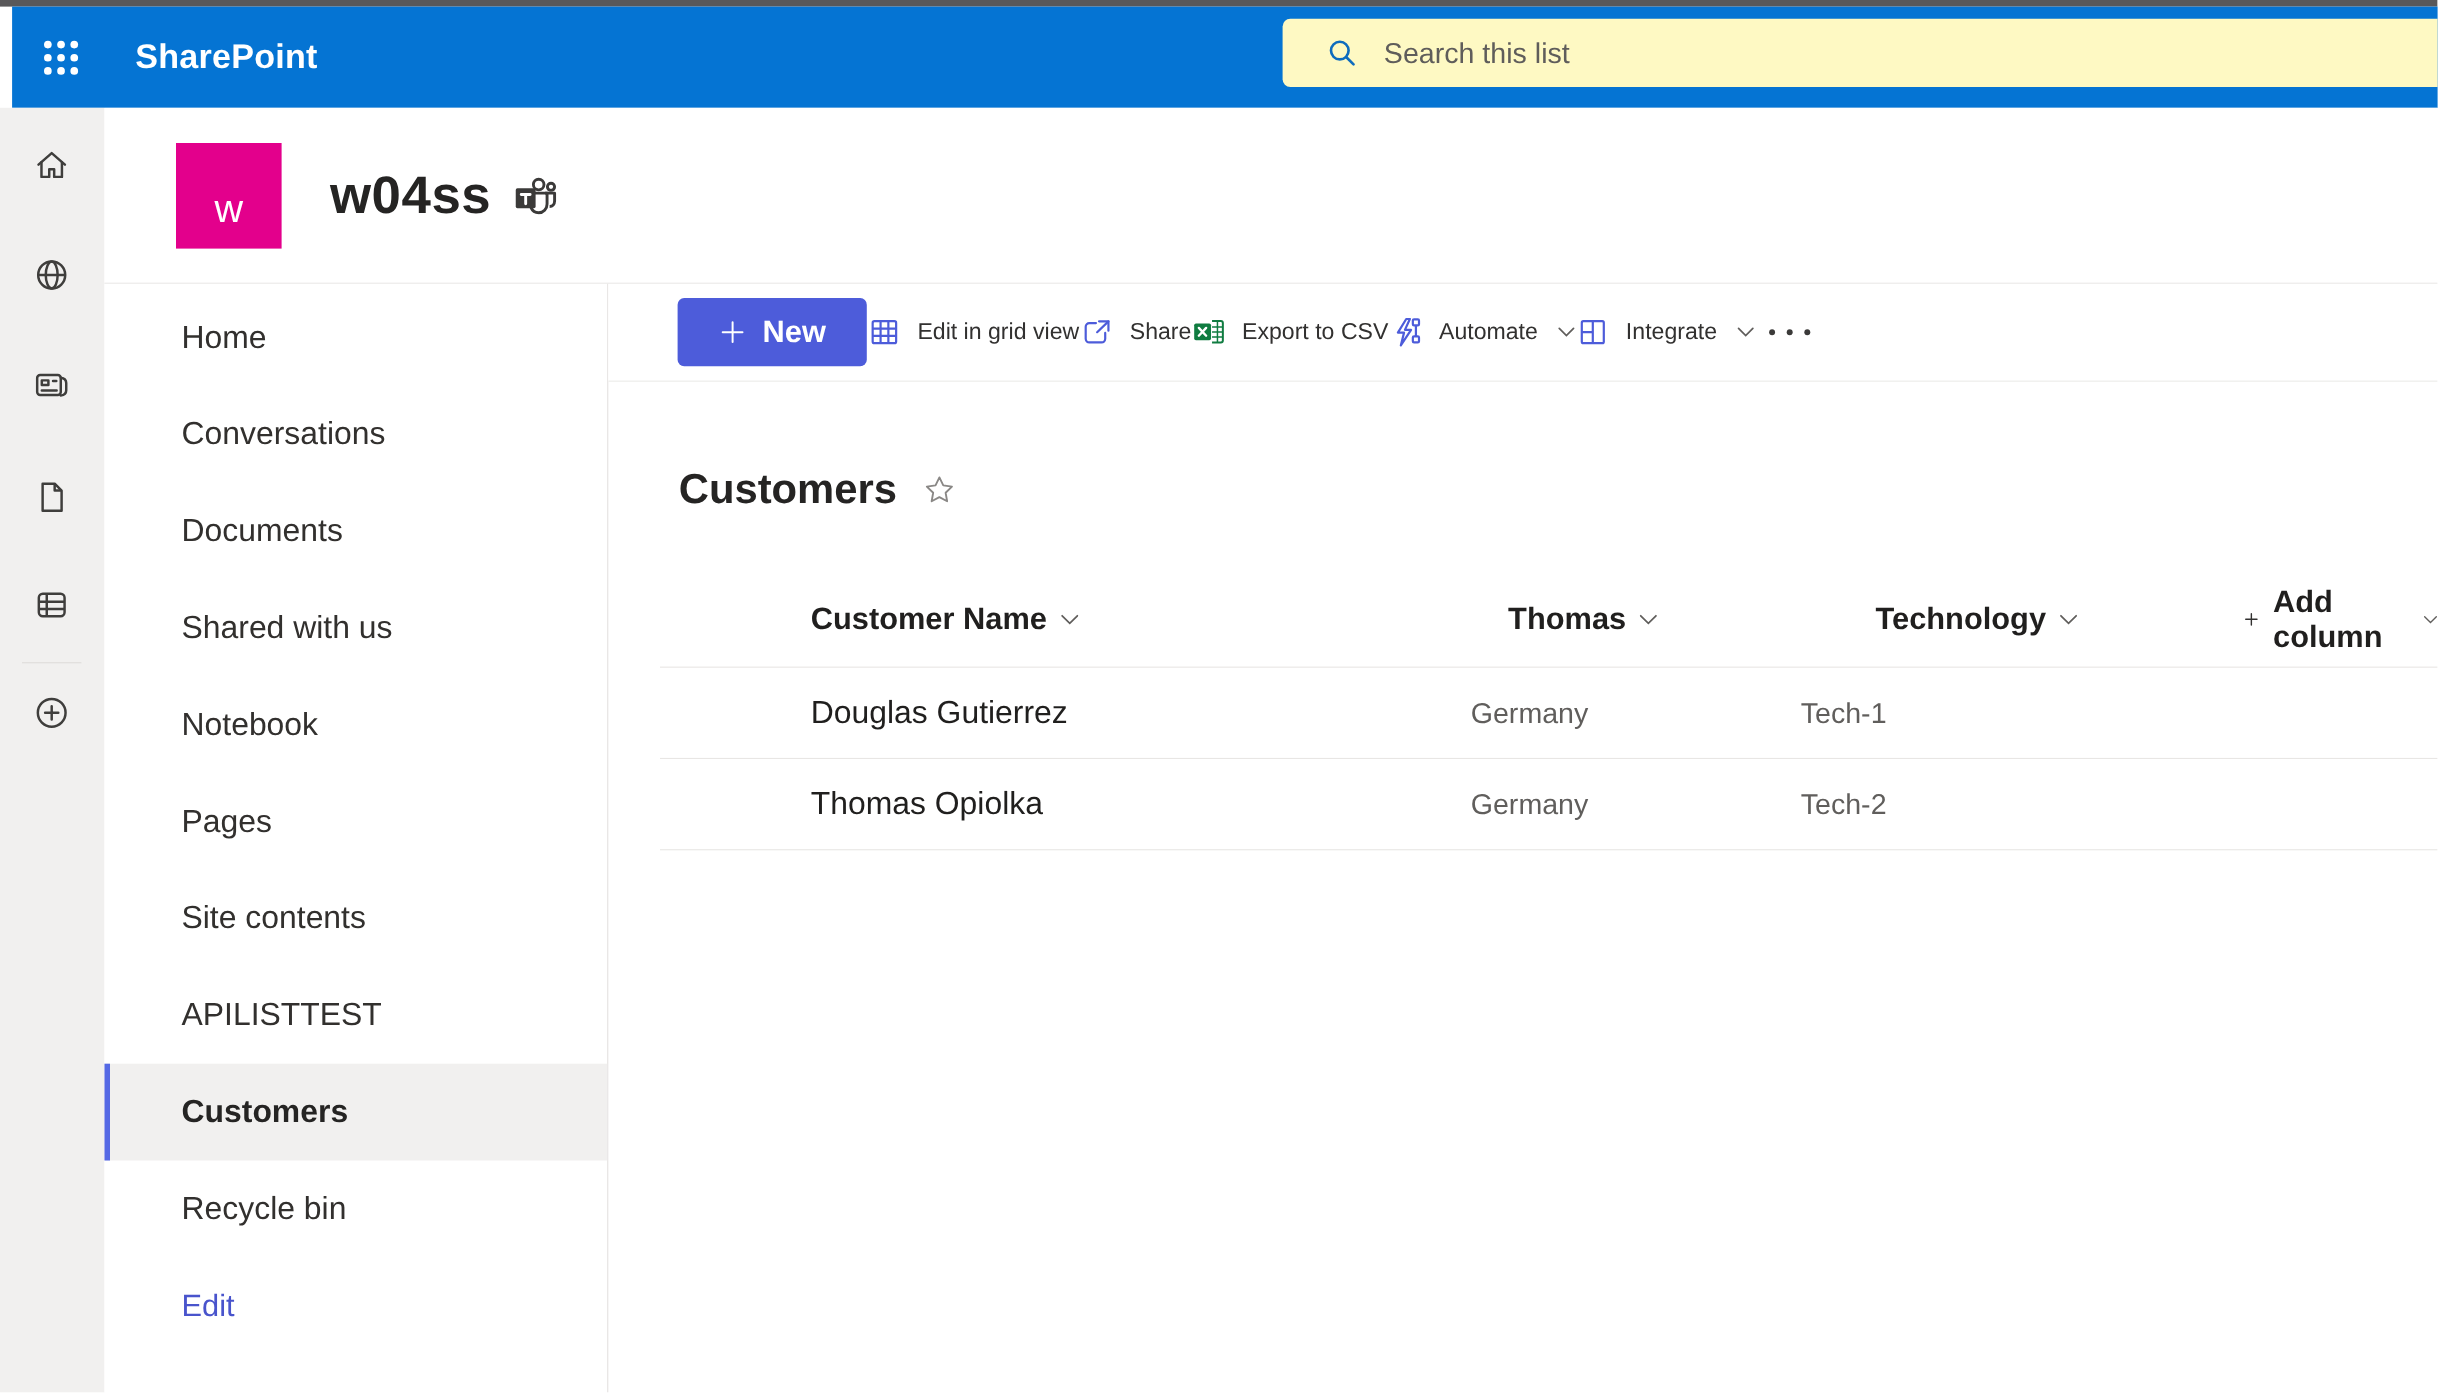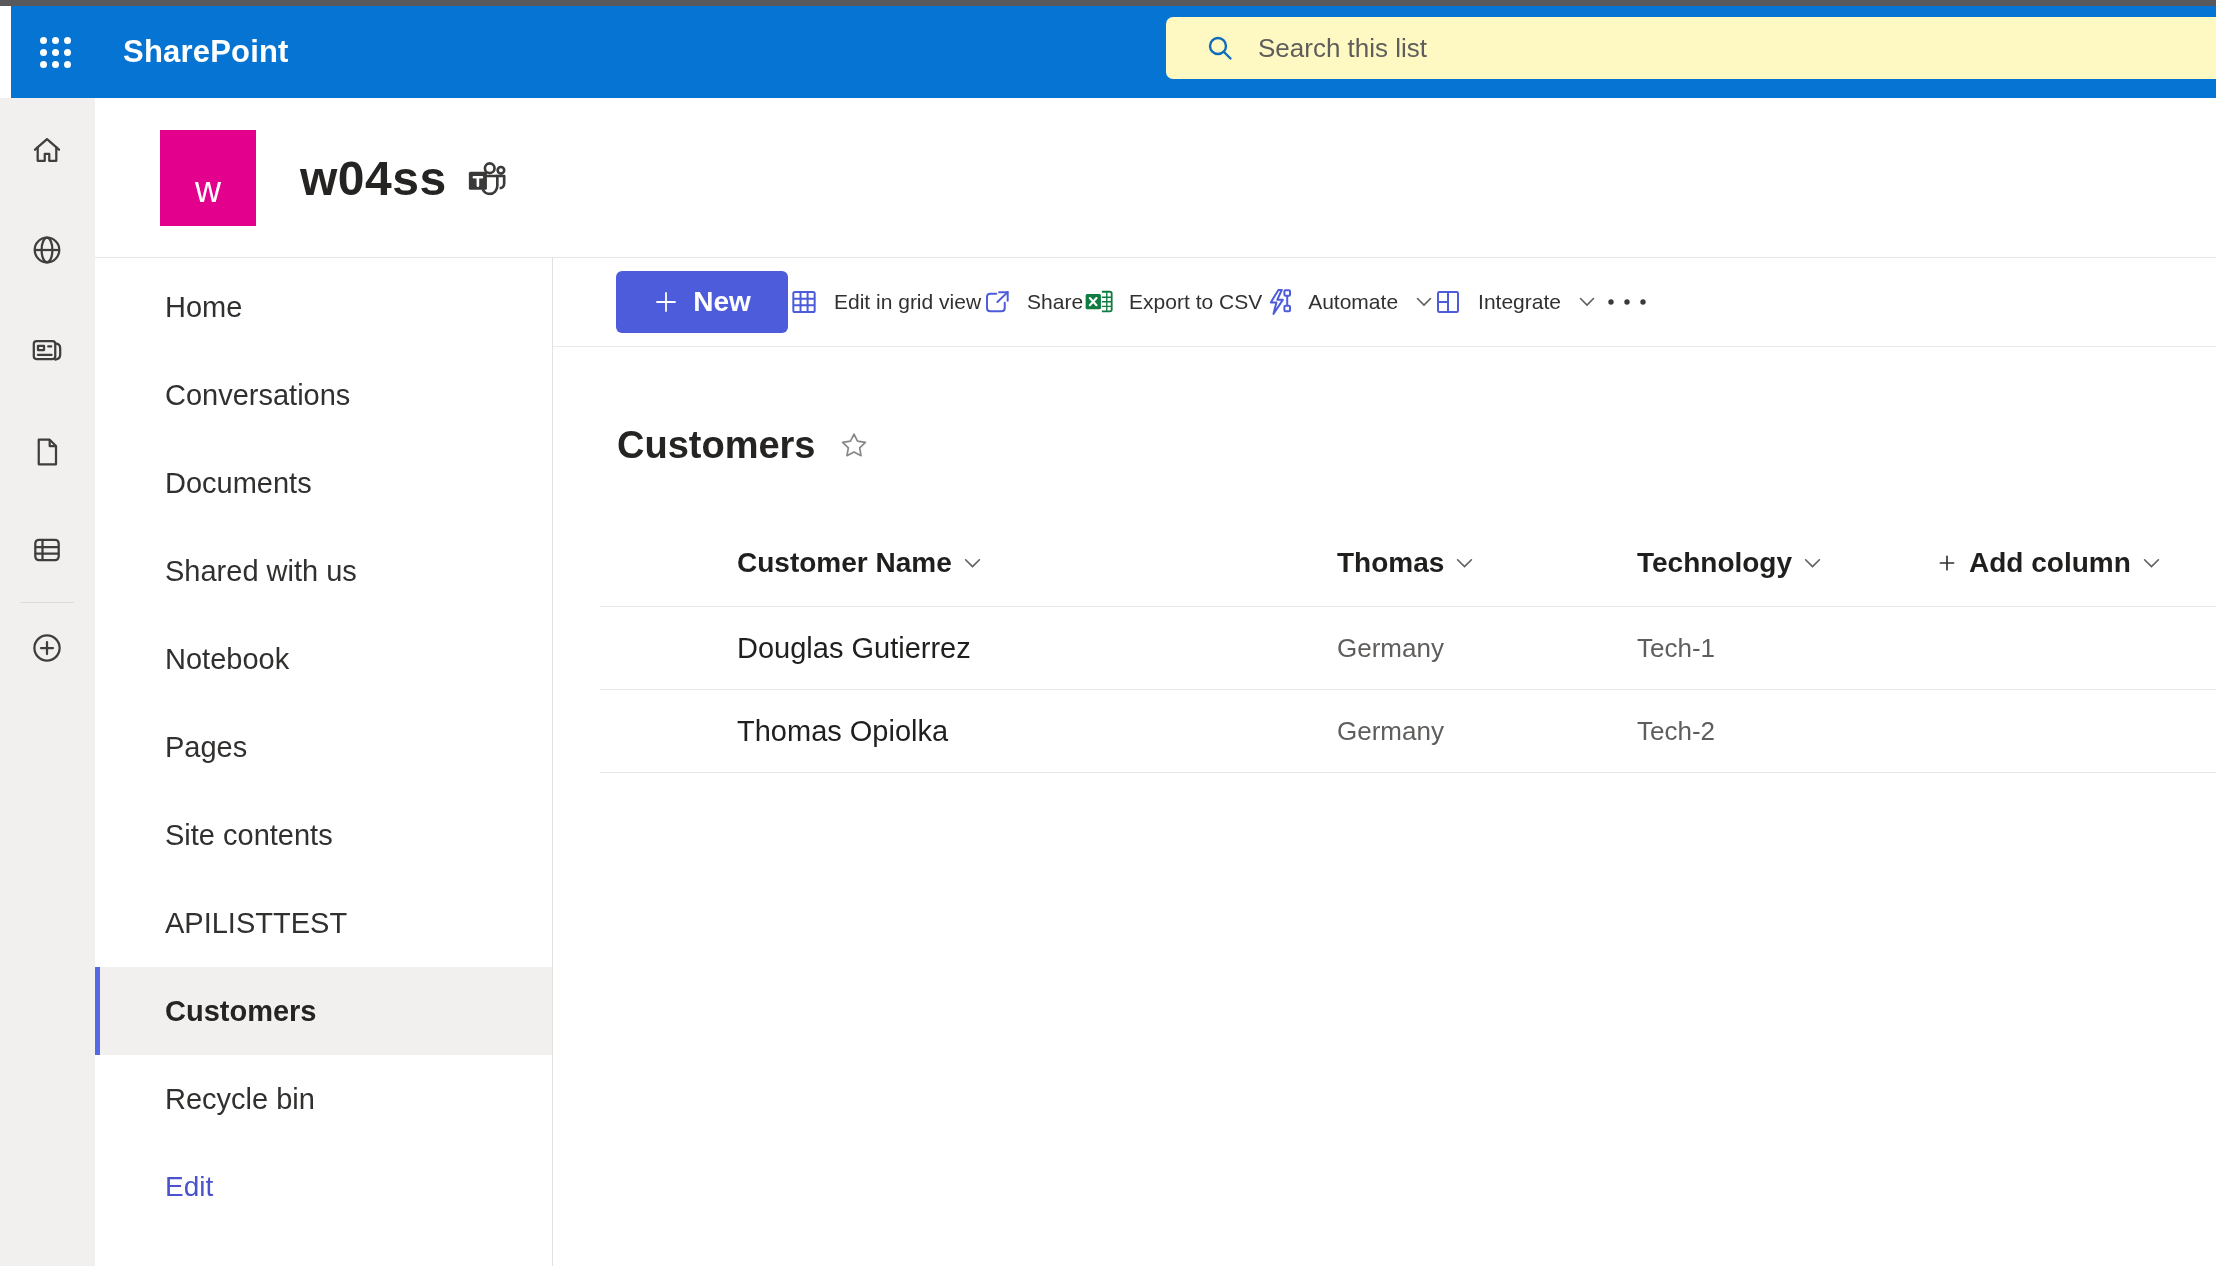--- a/index.html
+++ b/index.html
@@ -46,21 +46,21 @@
   .cmd-btn .chev { margin-left:4px; display:flex; }
   .more-btn { background:transparent; border:none; cursor:pointer; display:flex; align-items:center; padding:10px; }
 
   
   .list-title { position:absolute; left:617px; top:424px; display:flex; align-items:center; gap:22px; }
   .list-title h2 { font-size:38px; font-weight:700; color:#252423; }
   .star-btn { background:transparent; border:none; cursor:pointer; display:flex; }
 
   .table { position:absolute; left:600px; right:0; top:520px; }
   .trow { display:grid; grid-template-columns:600px 300px 300px 1fr; align-items:center; padding-left:137px; border-bottom:1px solid #e8e6e4; }
-  .thead { height:87px; }
+  .thead { height:87px;gap:34px; }
   .thead .hcell { display:flex; align-items:center; gap:12px; font-size:28px; font-weight:700; color:#201f1e; cursor:pointer; }
   .thead .addcol { font-weight:700; }
   .tbody .trow { height:83px; cursor:pointer; }
   .cell-name { font-size:29px; color:#201f1e; }
   .cell-sub { font-size:26px; color:#605e5c; }
 </style>
 </head>
 <body>
 
 <div class="page">

